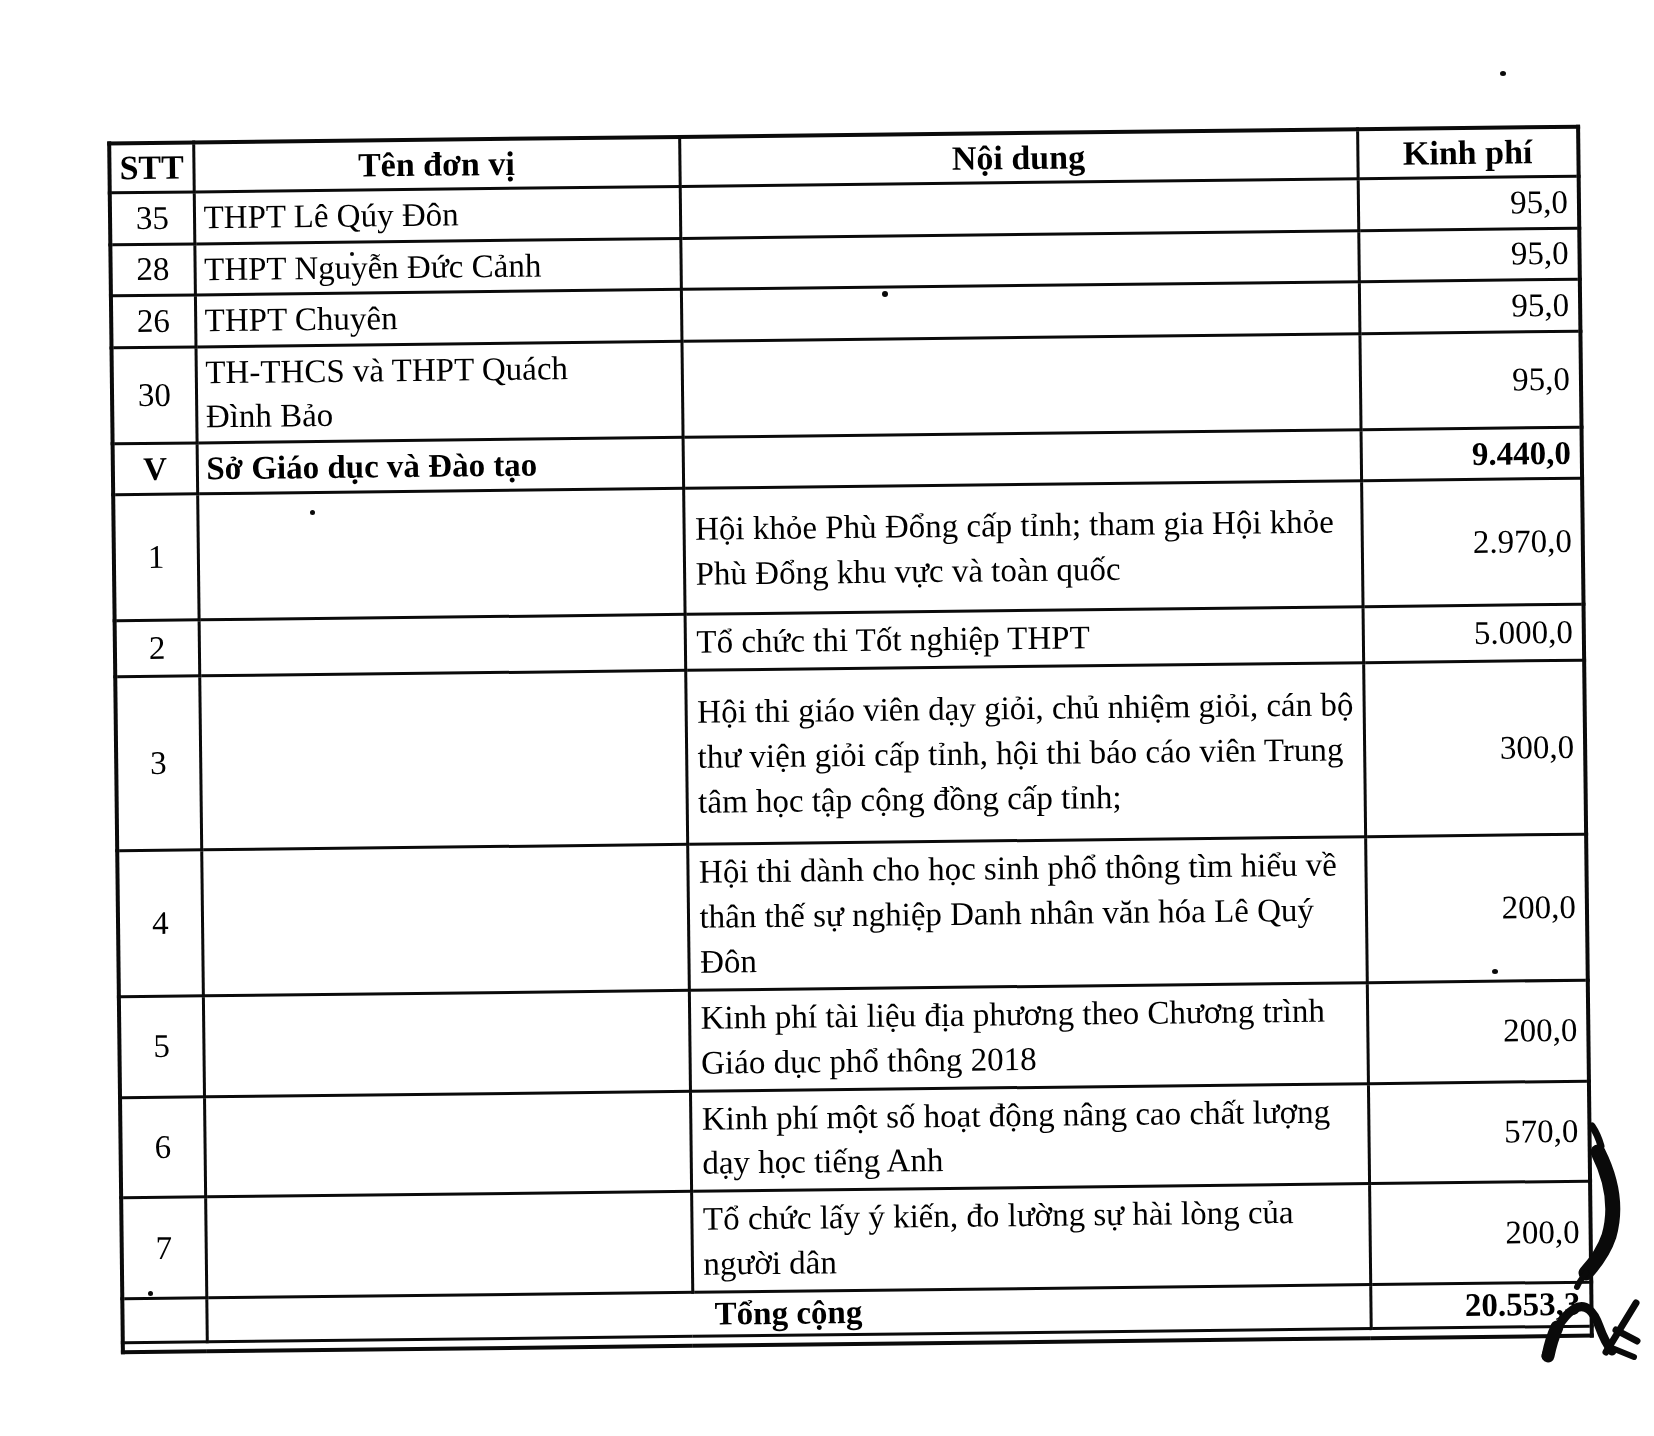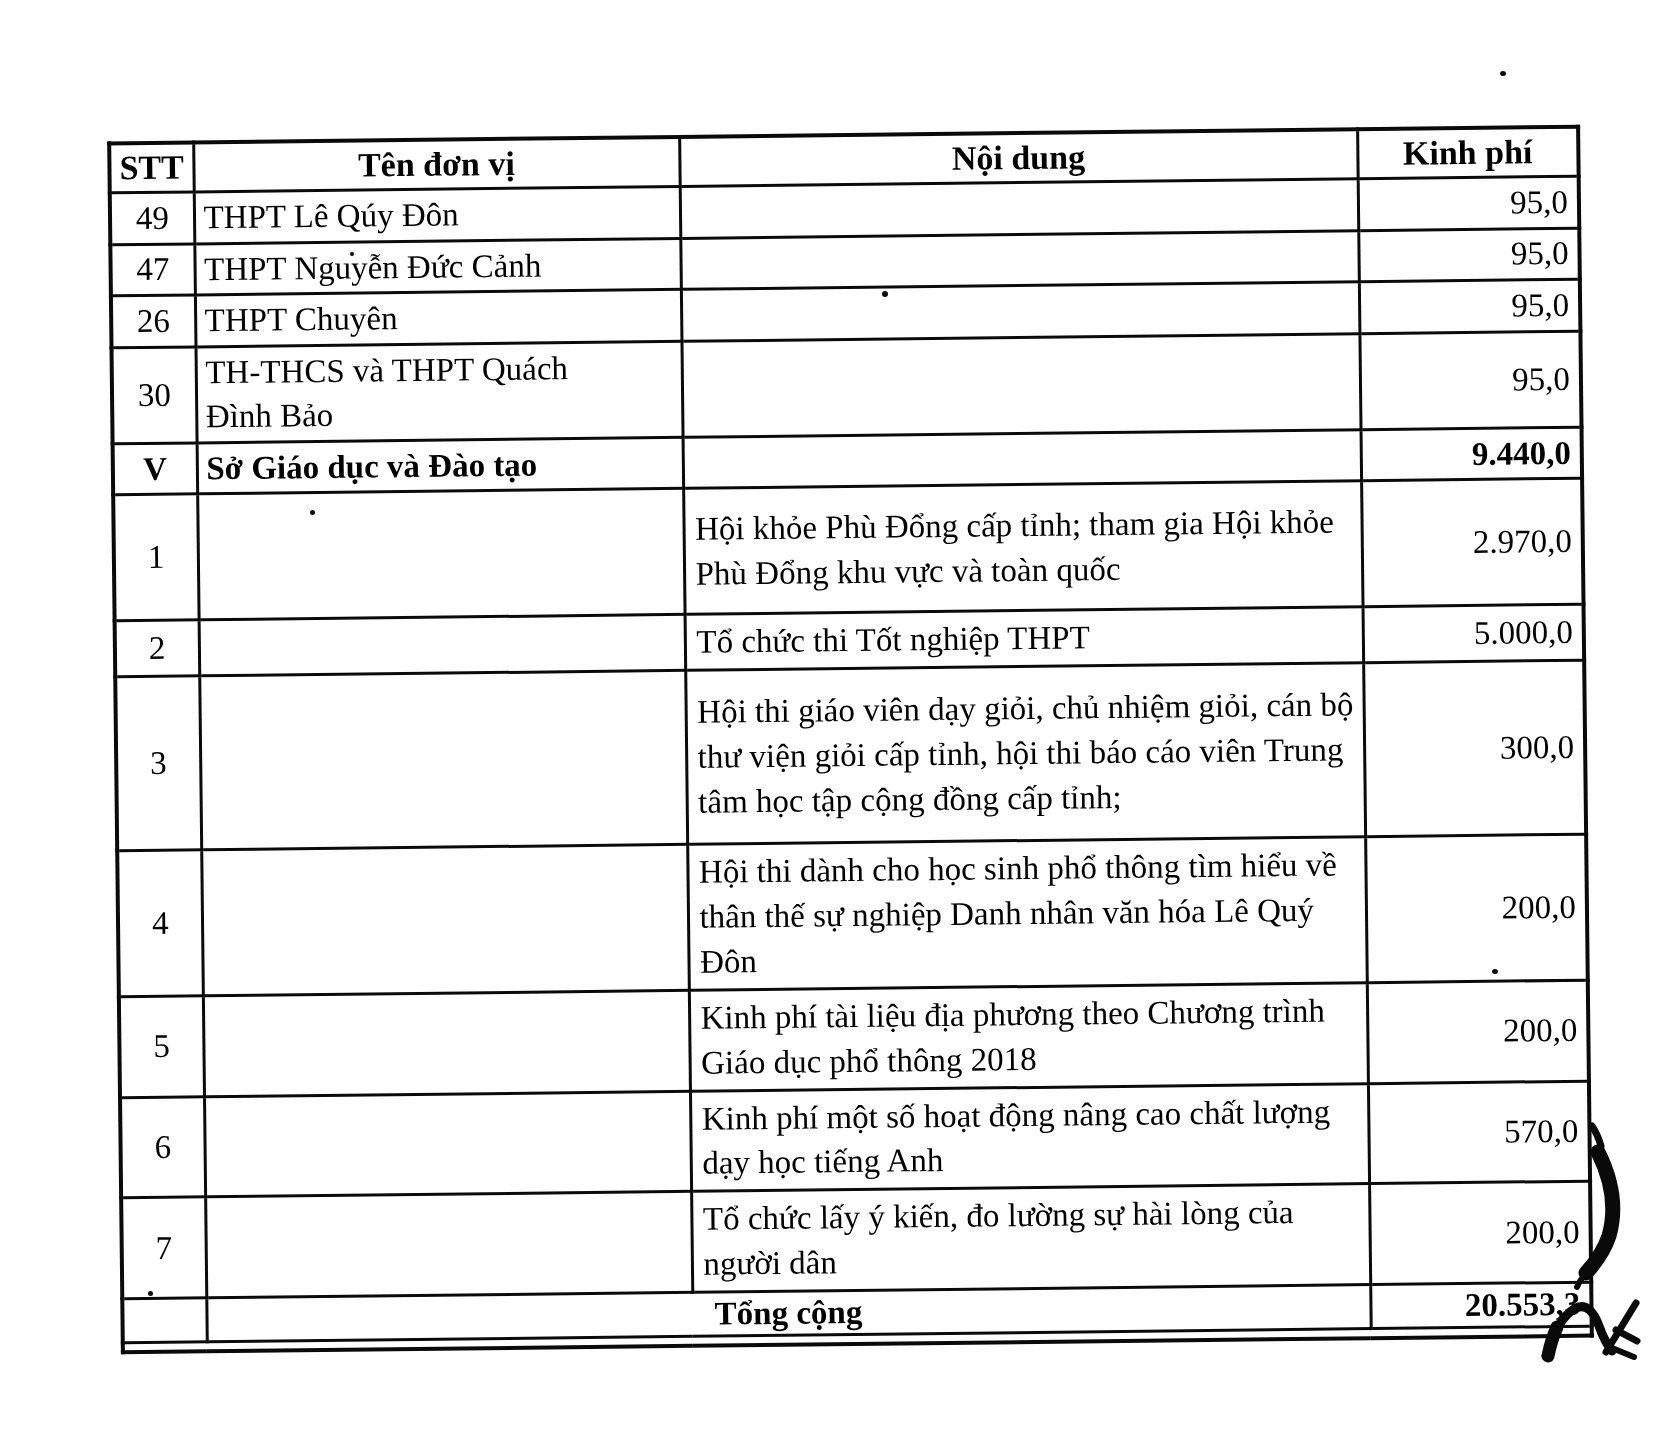--- a/index.html
+++ b/index.html
@@ -111,27 +111,27 @@
     <thead>
       <tr class="rh-hdr">
         <th class="h-cell">STT</th>
         <th class="h-cell">Tên đơn vị</th>
         <th class="h-cell">Nội dung</th>
         <th class="h-cell">Kinh phí</th>
       </tr>
     </thead>
     <tbody>
       <tr class="rh-27">
-        <td class="c-stt">49</td>
+        <td class="c-stt">35</td>
         <td class="c-unit">THPT Lê Qúy Đôn</td>
         <td class="c-content"></td>
         <td class="c-budget">95,0</td>
       </tr>
       <tr class="rh-28">
-        <td class="c-stt">47</td>
+        <td class="c-stt">28</td>
         <td class="c-unit">THPT Nguyễn Đức Cảnh</td>
         <td class="c-content"></td>
         <td class="c-budget">95,0</td>
       </tr>
       <tr class="rh-29">
         <td class="c-stt">26</td>
         <td class="c-unit">THPT Chuyên</td>
         <td class="c-content"></td>
         <td class="c-budget">95,0</td>
       </tr>

